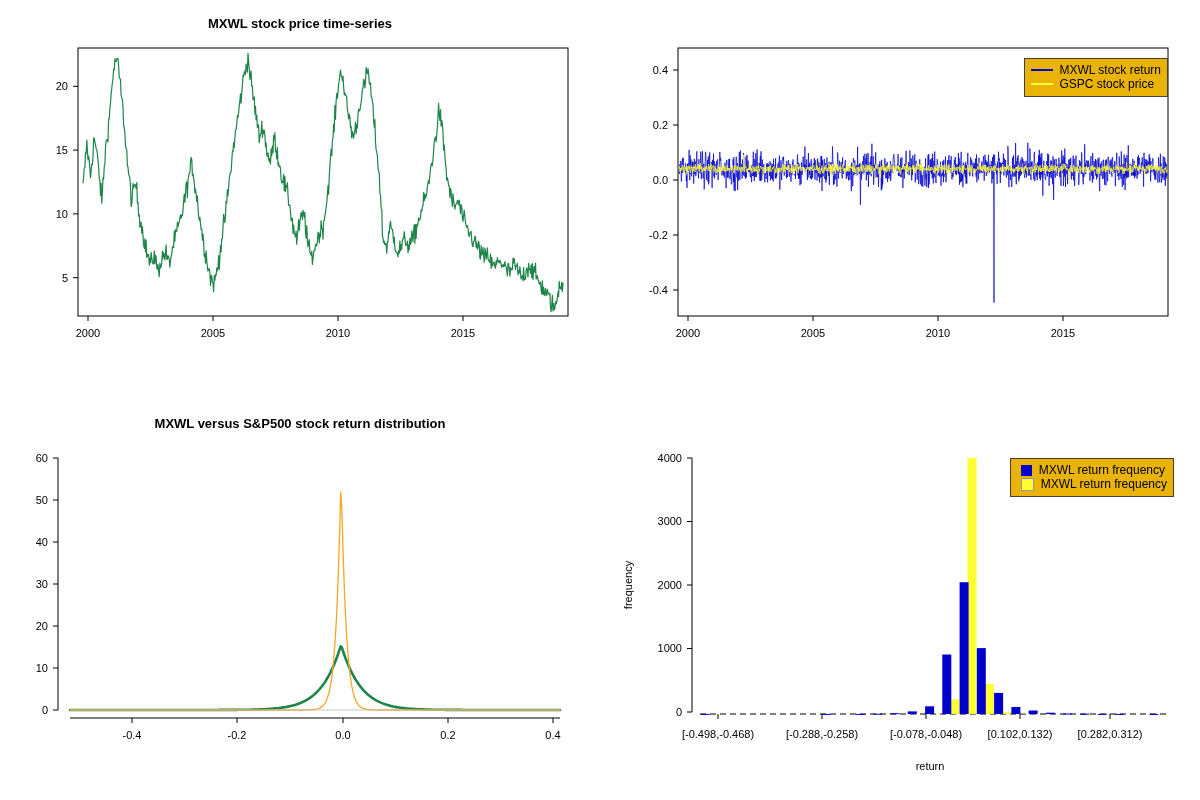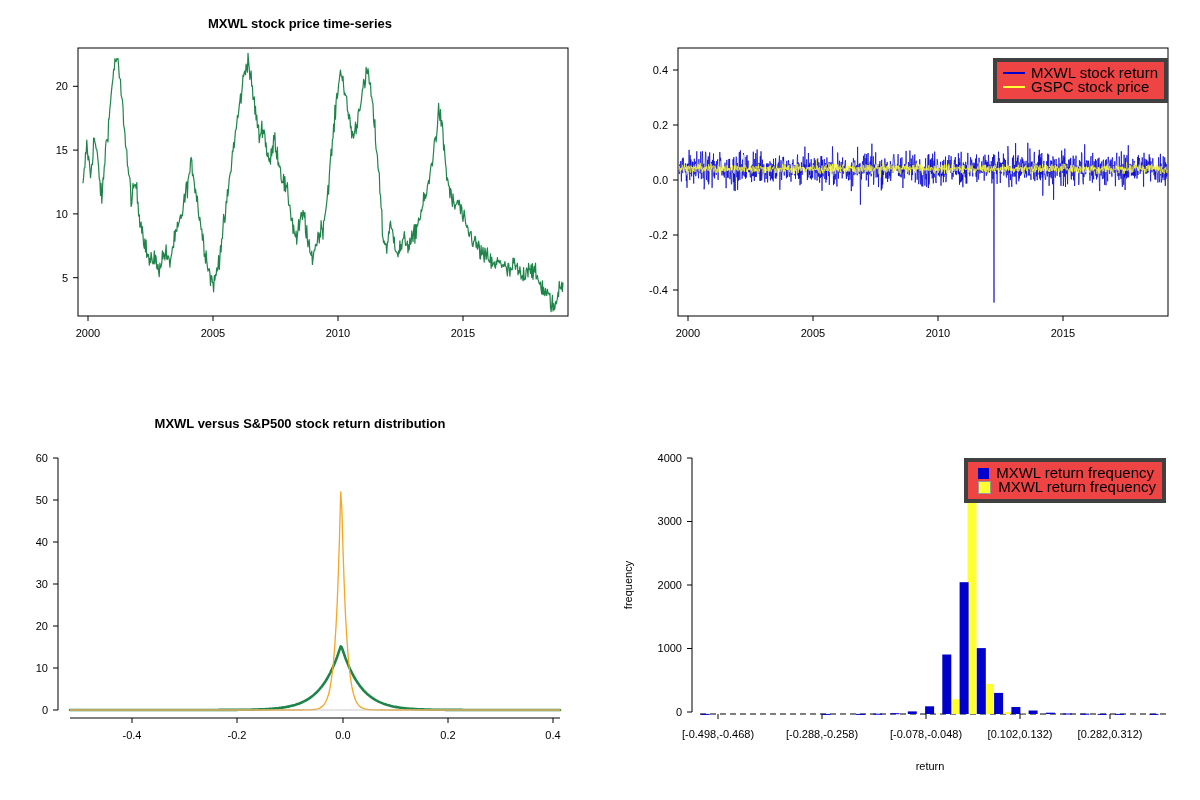--- a/index.html
+++ b/index.html
@@ -36,23 +36,23 @@
     font-weight: bold;
     letter-spacing: 0px;
   }
   .plot-svg {
     position: absolute;
     top: 0;
     left: 0;
   }
   .legend-box {
     position: absolute;
-    border: 4px solid #404040;
-    background: #ef4444;
-    font-size: 15px;
+    border: 1px solid #404040;
+    background: #eab308;
+    font-size: 12px;
     padding: 4px 6px 5px 6px;
     line-height: 14px;
   }
   .legend-row {
     display: flex;
     align-items: center;
     white-space: nowrap;
     height: 14px;
   }
   .legend-line {
@@ -289,21 +289,21 @@
         <text x="118" y="338">[-0.498,-0.468)</text>
         <text x="222" y="338">[-0.288,-0.258)</text>
         <text x="326" y="338">[-0.078,-0.048)</text>
         <text x="420" y="338">[0.102,0.132)</text>
         <text x="510" y="338">[0.282,0.312)</text>
       </g>
 
       <text x="330" y="370" class="tick-text" text-anchor="middle" fill="#000">return</text>
       <text transform="translate(32,185) rotate(-90)" class="tick-text" text-anchor="middle" fill="#000">frequency</text>
     </svg>
-    <div class="legend-box" style="top:58px; right:34px;">
+    <div class="legend-box" style="top:58px; right:26px;">
       <div class="legend-row">
         <span class="legend-swatch" style="background:#0000CC;"></span>
         <span class="legend-label">MXWL return frequency</span>
       </div>
       <div class="legend-row">
         <span class="legend-swatch" style="background:#FFFF33;border:1px solid #999;"></span>
         <span class="legend-label">MXWL return frequency</span>
       </div>
     </div>
   </div>

